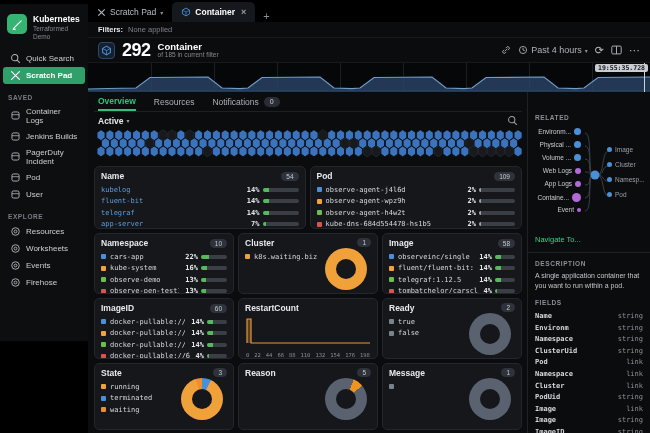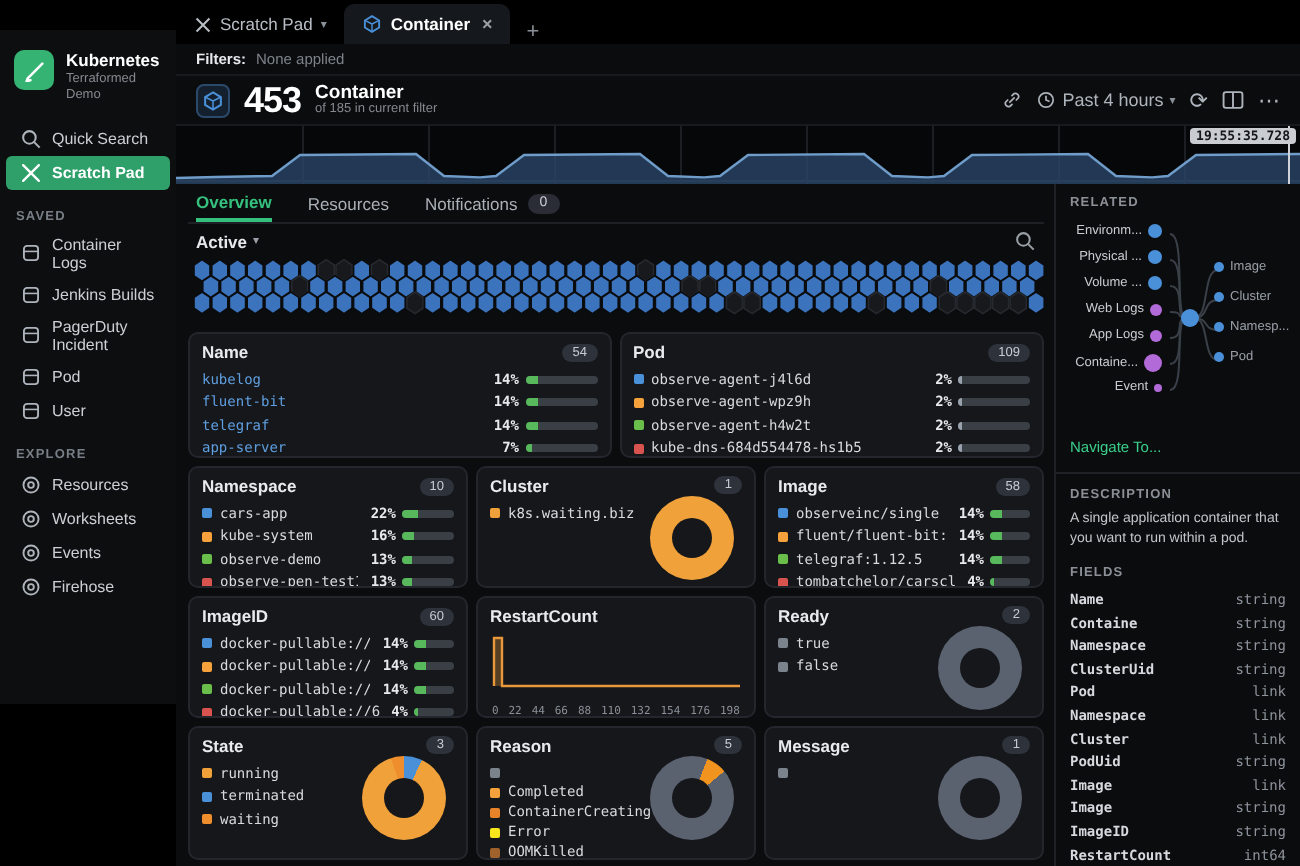--- a/index.html
+++ b/index.html
@@ -1,21 +1,21 @@
 <!DOCTYPE html>
 <html><head>
 <meta charset="utf-8">
 <style>
   * { margin:0; padding:0; box-sizing:border-box; }
   html,body { background:#000; }
   .app { position:relative; width:650px; height:433px; background:#000;
          font-family:"Liberation Sans","DejaVu Sans",sans-serif; color:#d8dadd; overflow:hidden; }
 
   
-  .sidebar { position:absolute; left:0; top:15px; width:88px; height:337px; background:#0d0e10; padding-top:6px; }
+  .sidebar { position:absolute; left:0; top:4px; width:88px; height:337px; background:#0d0e10; padding-top:6px; }
   .ws-head { display:flex; gap:6px; padding:4px 7px 8px; align-items:flex-start; }
   .ws-logo { width:20px; height:20px; border-radius:5px; background:#35b373; flex:0 0 auto;
              display:flex; align-items:center; justify-content:center; }
   .ws-name { font-size:8.5px; font-weight:bold; color:#fff; line-height:1.25; }
   .ws-sub  { font-size:6.5px; color:#84898f; line-height:1.3; }
   .side-item { display:flex; align-items:center; gap:5px; padding:3px 7px; font-size:8px;
                color:#ccd0d5; cursor:pointer; border-radius:3px; margin:0 3px; }
   .side-item svg { flex:0 0 auto; }
   .side-item.active { background:#2fa06a; color:#fff; font-weight:bold; }
   .side-item.active svg * { stroke:#fff; }
@@ -88,21 +88,21 @@
   .panel-name .rlabel { color:#5f9fe0; cursor:pointer; }
   .donutwrap { display:flex; }
   .legend { flex:1; min-width:0; }
   .donut { position:relative; width:42px; height:42px; border-radius:50%; flex:0 0 auto; margin:1px 4px 0 0; }
   .donut::after { content:""; position:absolute; left:11px; top:11px; width:20px; height:20px;
                   border-radius:50%; background:#15171b; }
   .rc-ticks { display:flex; justify-content:space-between; font-size:5.5px; color:#8a9097;
               font-family:"DejaVu Sans Mono",monospace; padding:1px 1px 0; }
 
   
-  .rightpanel { width:123px; border-left:1px solid #1e2126; background:#0b0c0e; padding:6px 7px; overflow:hidden; }
+  .rightpanel { width:123px; border-left:1px solid #1e2126; background:#0b0c0e; padding:22px 7px; overflow:hidden; }
   .rp-h { font-size:6.5px; font-weight:bold; letter-spacing:.6px; color:#8b9097; margin-bottom:4px; }
   .rgraph { position:relative; height:108px; }
   .rgraph svg { position:absolute; left:0; top:0; }
   .lnode { position:absolute; display:flex; align-items:center; justify-content:flex-end; gap:3px;
            width:46px; font-size:6.5px; color:#c9cdd2; }
   .rnode { position:absolute; display:flex; align-items:center; gap:3px; font-size:6.5px; color:#9aa0a8; }
   .dot { border-radius:50%; flex:0 0 auto; }
   .navlink { font-size:7.5px; color:#3ad08b; cursor:pointer; margin:2px 0 8px; }
   .divider { border-top:1px solid #1e2126; margin:4px -7px 7px; }
   .desc { font-size:7px; color:#c2c6cb; line-height:1.45; margin-bottom:8px; }
@@ -252,21 +252,21 @@
       <span class="fval">None applied</span>
     </div>
 
     <div class="headbar">
       <span class="hicon">
         <svg width="11" height="11" viewBox="0 0 14 14">
             <polygon points="7,1.5 12,4.5 12,9.5 7,12.5 2,9.5 2,4.5" stroke="#4a90d9" stroke-width="1.3" fill="none"></polygon>
             <path d="M7,7 L7,12.5 M7,7 L2,4.5 M7,7 L12,4.5" stroke="#4a90d9" stroke-width="1" fill="none"></path>
           </svg>
       </span>
-      <span class="hcount">453</span>
+      <span class="hcount">292</span>
       <span class="htitles">
         <div class="htitle">Container</div>
         <div class="hsub">of 185 in current filter</div>
       </span>
       <span class="hspacer"></span>
       <span class="hbtn">
         <svg width="10" height="10" viewBox="0 0 14 14">
             <path d="M5.5,8.5 L8.5,5.5 M4,7 L2.5,8.5 a2.3,2.3 0 0 0 3,3 L7,10 M10,7 L11.5,5.5 a2.3,2.3 0 0 0 -3,-3 L7,4" stroke="#aeb4bb" stroke-width="1.2" fill="none" stroke-linecap="round"></path>
           </svg>
       </span>
@@ -797,47 +797,20 @@
             <div style="display:flex;flex-direction:column;align-items:flex-end">
               <span class="pbadge">3</span>
               <div class="donut" style="background: conic-gradient(rgb(74, 144, 217) 0%, rgb(74, 144, 217) 7%, rgb(240, 161, 58) 7%, rgb(240, 161, 58) 95%, rgb(239, 142, 44) 95%, rgb(239, 142, 44) 100%);"></div>
             </div>
           </div>
           <div class="panel donutwrap" style="width:141px;height:67px">
             <div class="legend">
               <div class="phead">
                   <span class="ptitle">Reason</span>
                 </div>
-              <div class="rowlist" style="font-size:6.5px">
-
-                  <div class="row" style="height:10px">
-                    <span class="sw" style="background: rgb(122, 130, 140);"></span>
-                    <span class="rlabel"></span>
-                  </div>
-
-                  <div class="row" style="height:10px">
-                    <span class="sw" style="background: rgb(245, 162, 60);"></span>
-                    <span class="rlabel">Completed</span>
-                  </div>
-
-                  <div class="row" style="height:10px">
-                    <span class="sw" style="background: rgb(232, 131, 42);"></span>
-                    <span class="rlabel">ContainerCreating</span>
-                  </div>
-
-                  <div class="row" style="height:10px">
-                    <span class="sw" style="background: rgb(248, 231, 28);"></span>
-                    <span class="rlabel">Error</span>
-                  </div>
-
-                  <div class="row" style="height:10px">
-                    <span class="sw" style="background: rgb(160, 98, 45);"></span>
-                    <span class="rlabel">OOMKilled</span>
-                  </div>
-                </div>
             </div>
             <div style="display:flex;flex-direction:column;align-items:flex-end">
               <span class="pbadge">5</span>
               <div class="donut" style="background: conic-gradient(rgb(90, 98, 112) 0%, rgb(90, 98, 112) 6%, rgb(240, 148, 31) 6%, rgb(240, 148, 31) 14%, rgb(90, 98, 112) 14%, rgb(90, 98, 112) 100%);"></div>
             </div>
           </div>
           <div class="panel donutwrap" style="width:141px;height:67px">
             <div class="legend">
               <div class="phead">
                   <span class="ptitle">Message</span>
@@ -932,21 +905,21 @@
         <div class="desc">A single application container that you want to run within a pod.</div>
         <div class="rp-h">FIELDS</div>
         <div>
 
             <div class="frow">
               <span class="fname">Name</span>
               <span class="ftype">string</span>
             </div>
 
             <div class="frow">
-              <span class="fname">Containe</span>
+              <span class="fname">Environm</span>
               <span class="ftype">string</span>
             </div>
 
             <div class="frow">
               <span class="fname">Namespace</span>
               <span class="ftype">string</span>
             </div>
 
             <div class="frow">
               <span class="fname">ClusterUid</span>

